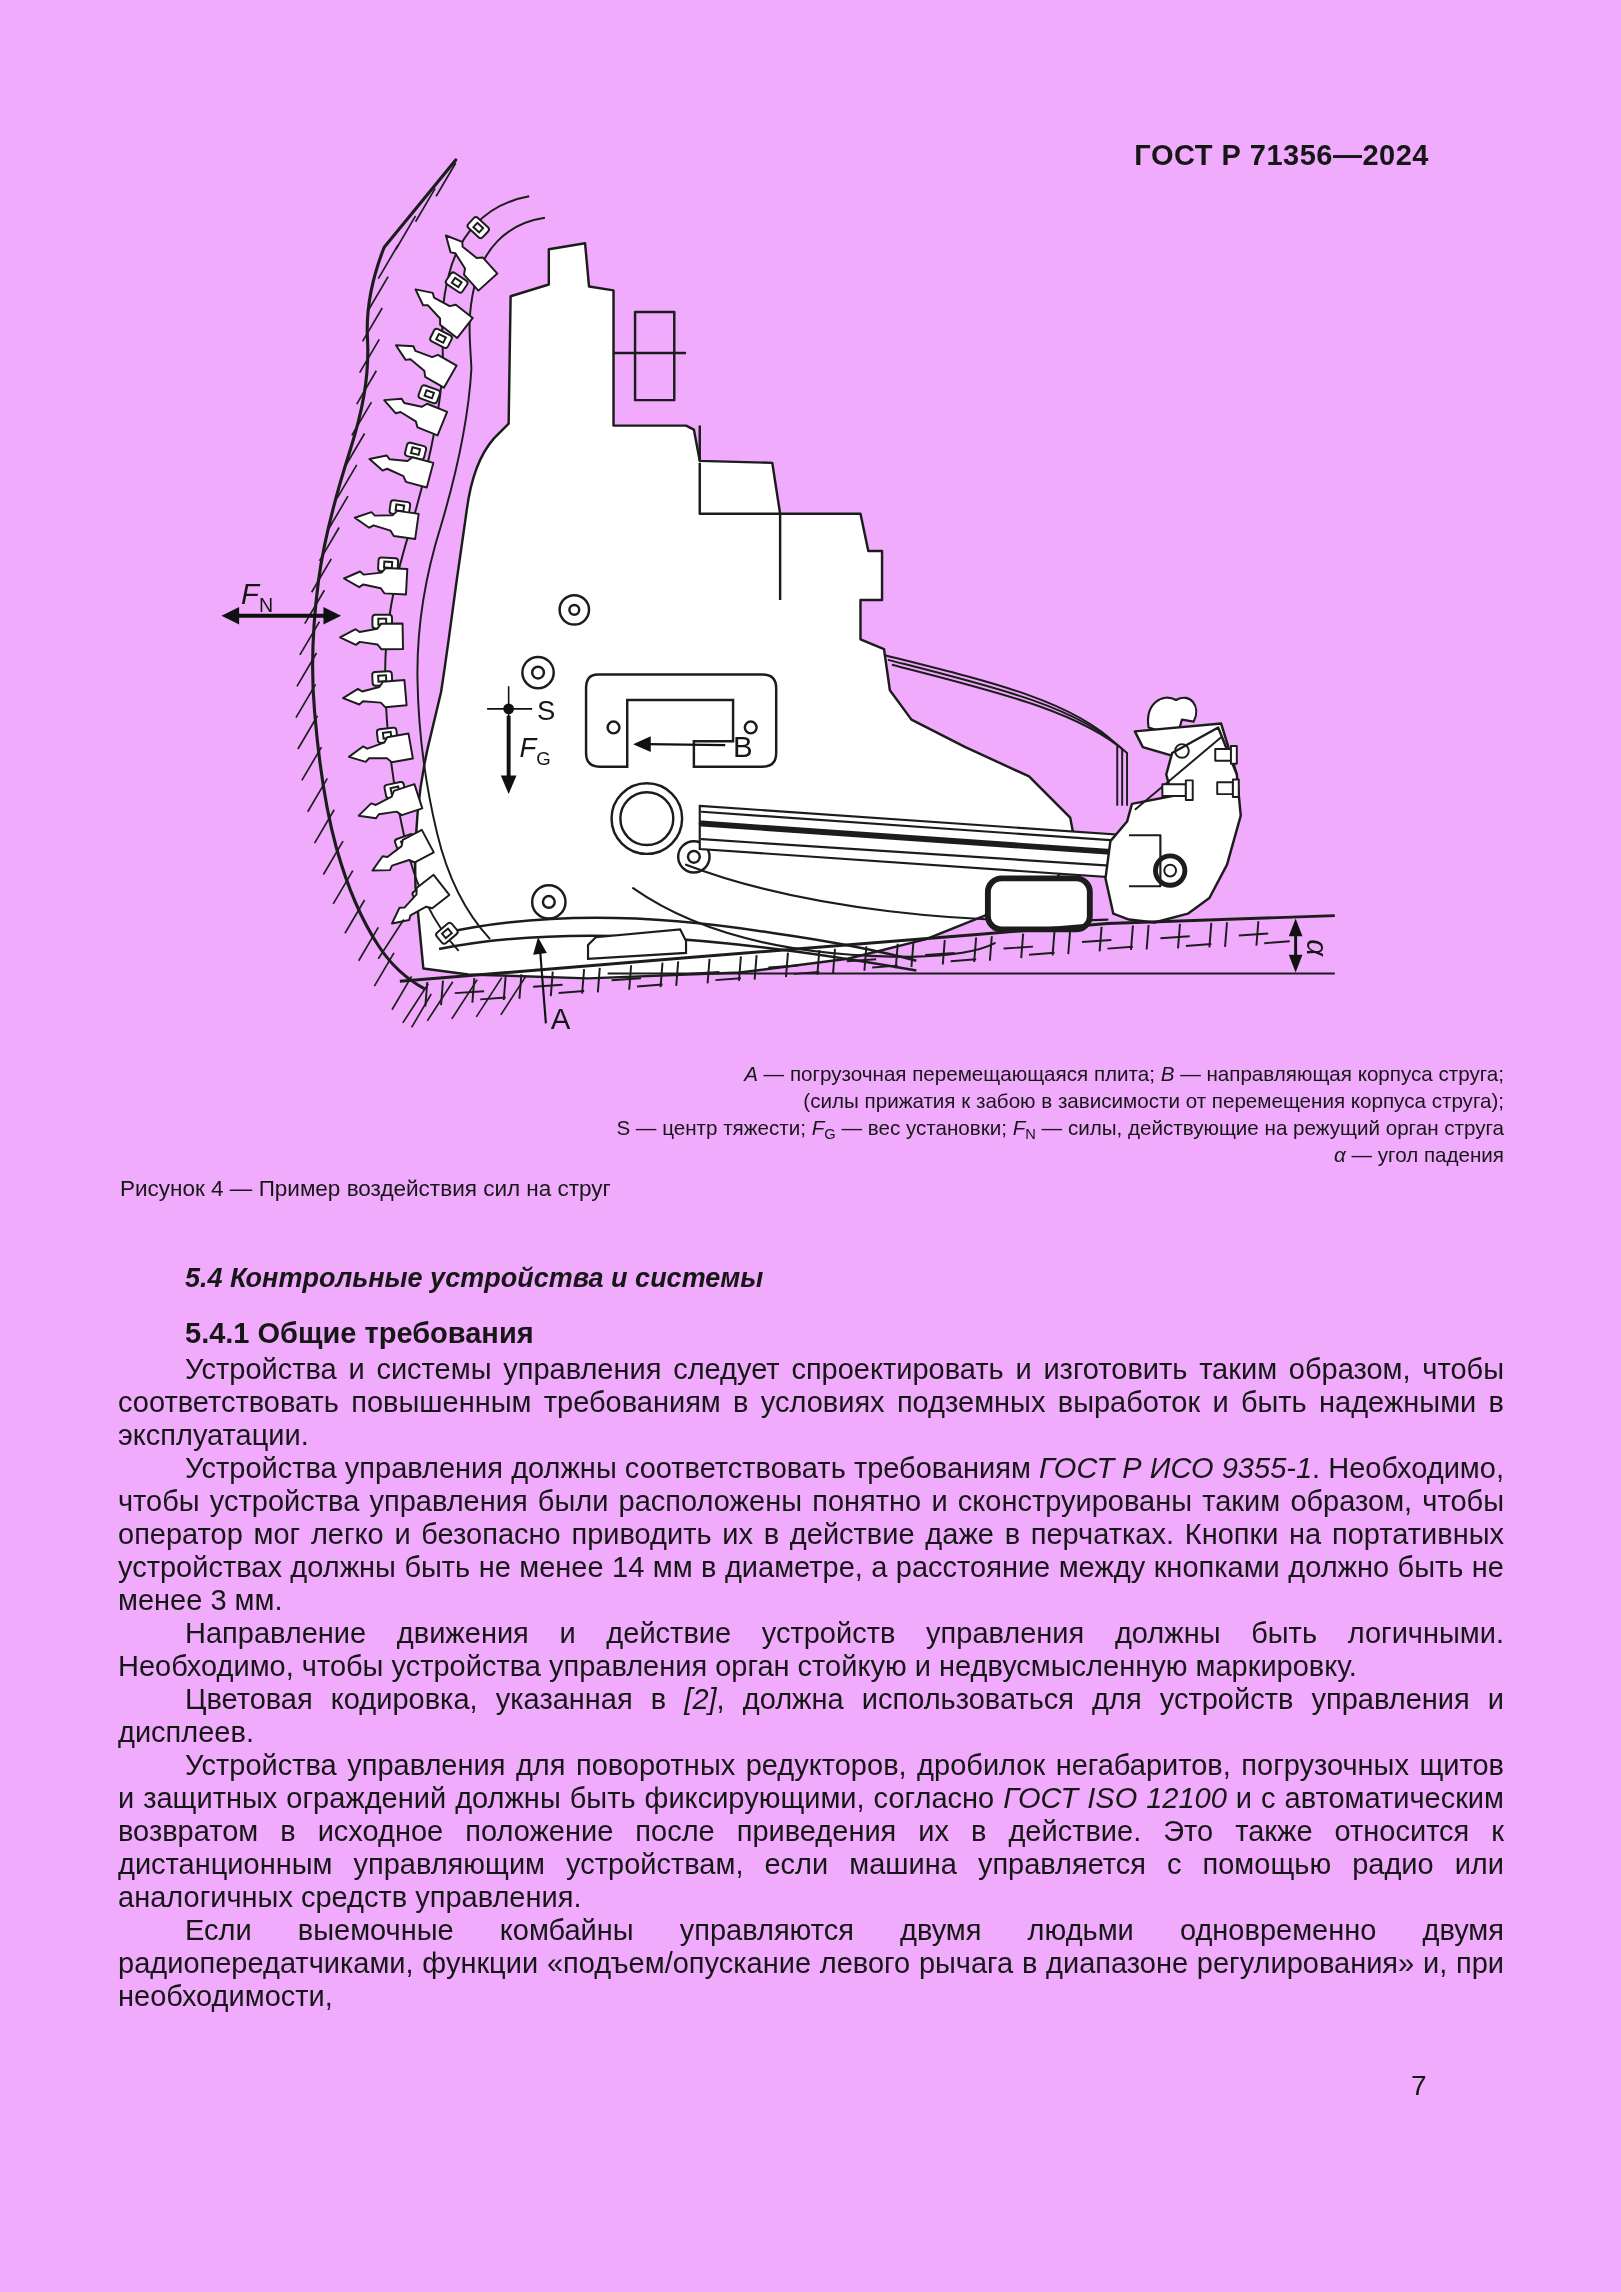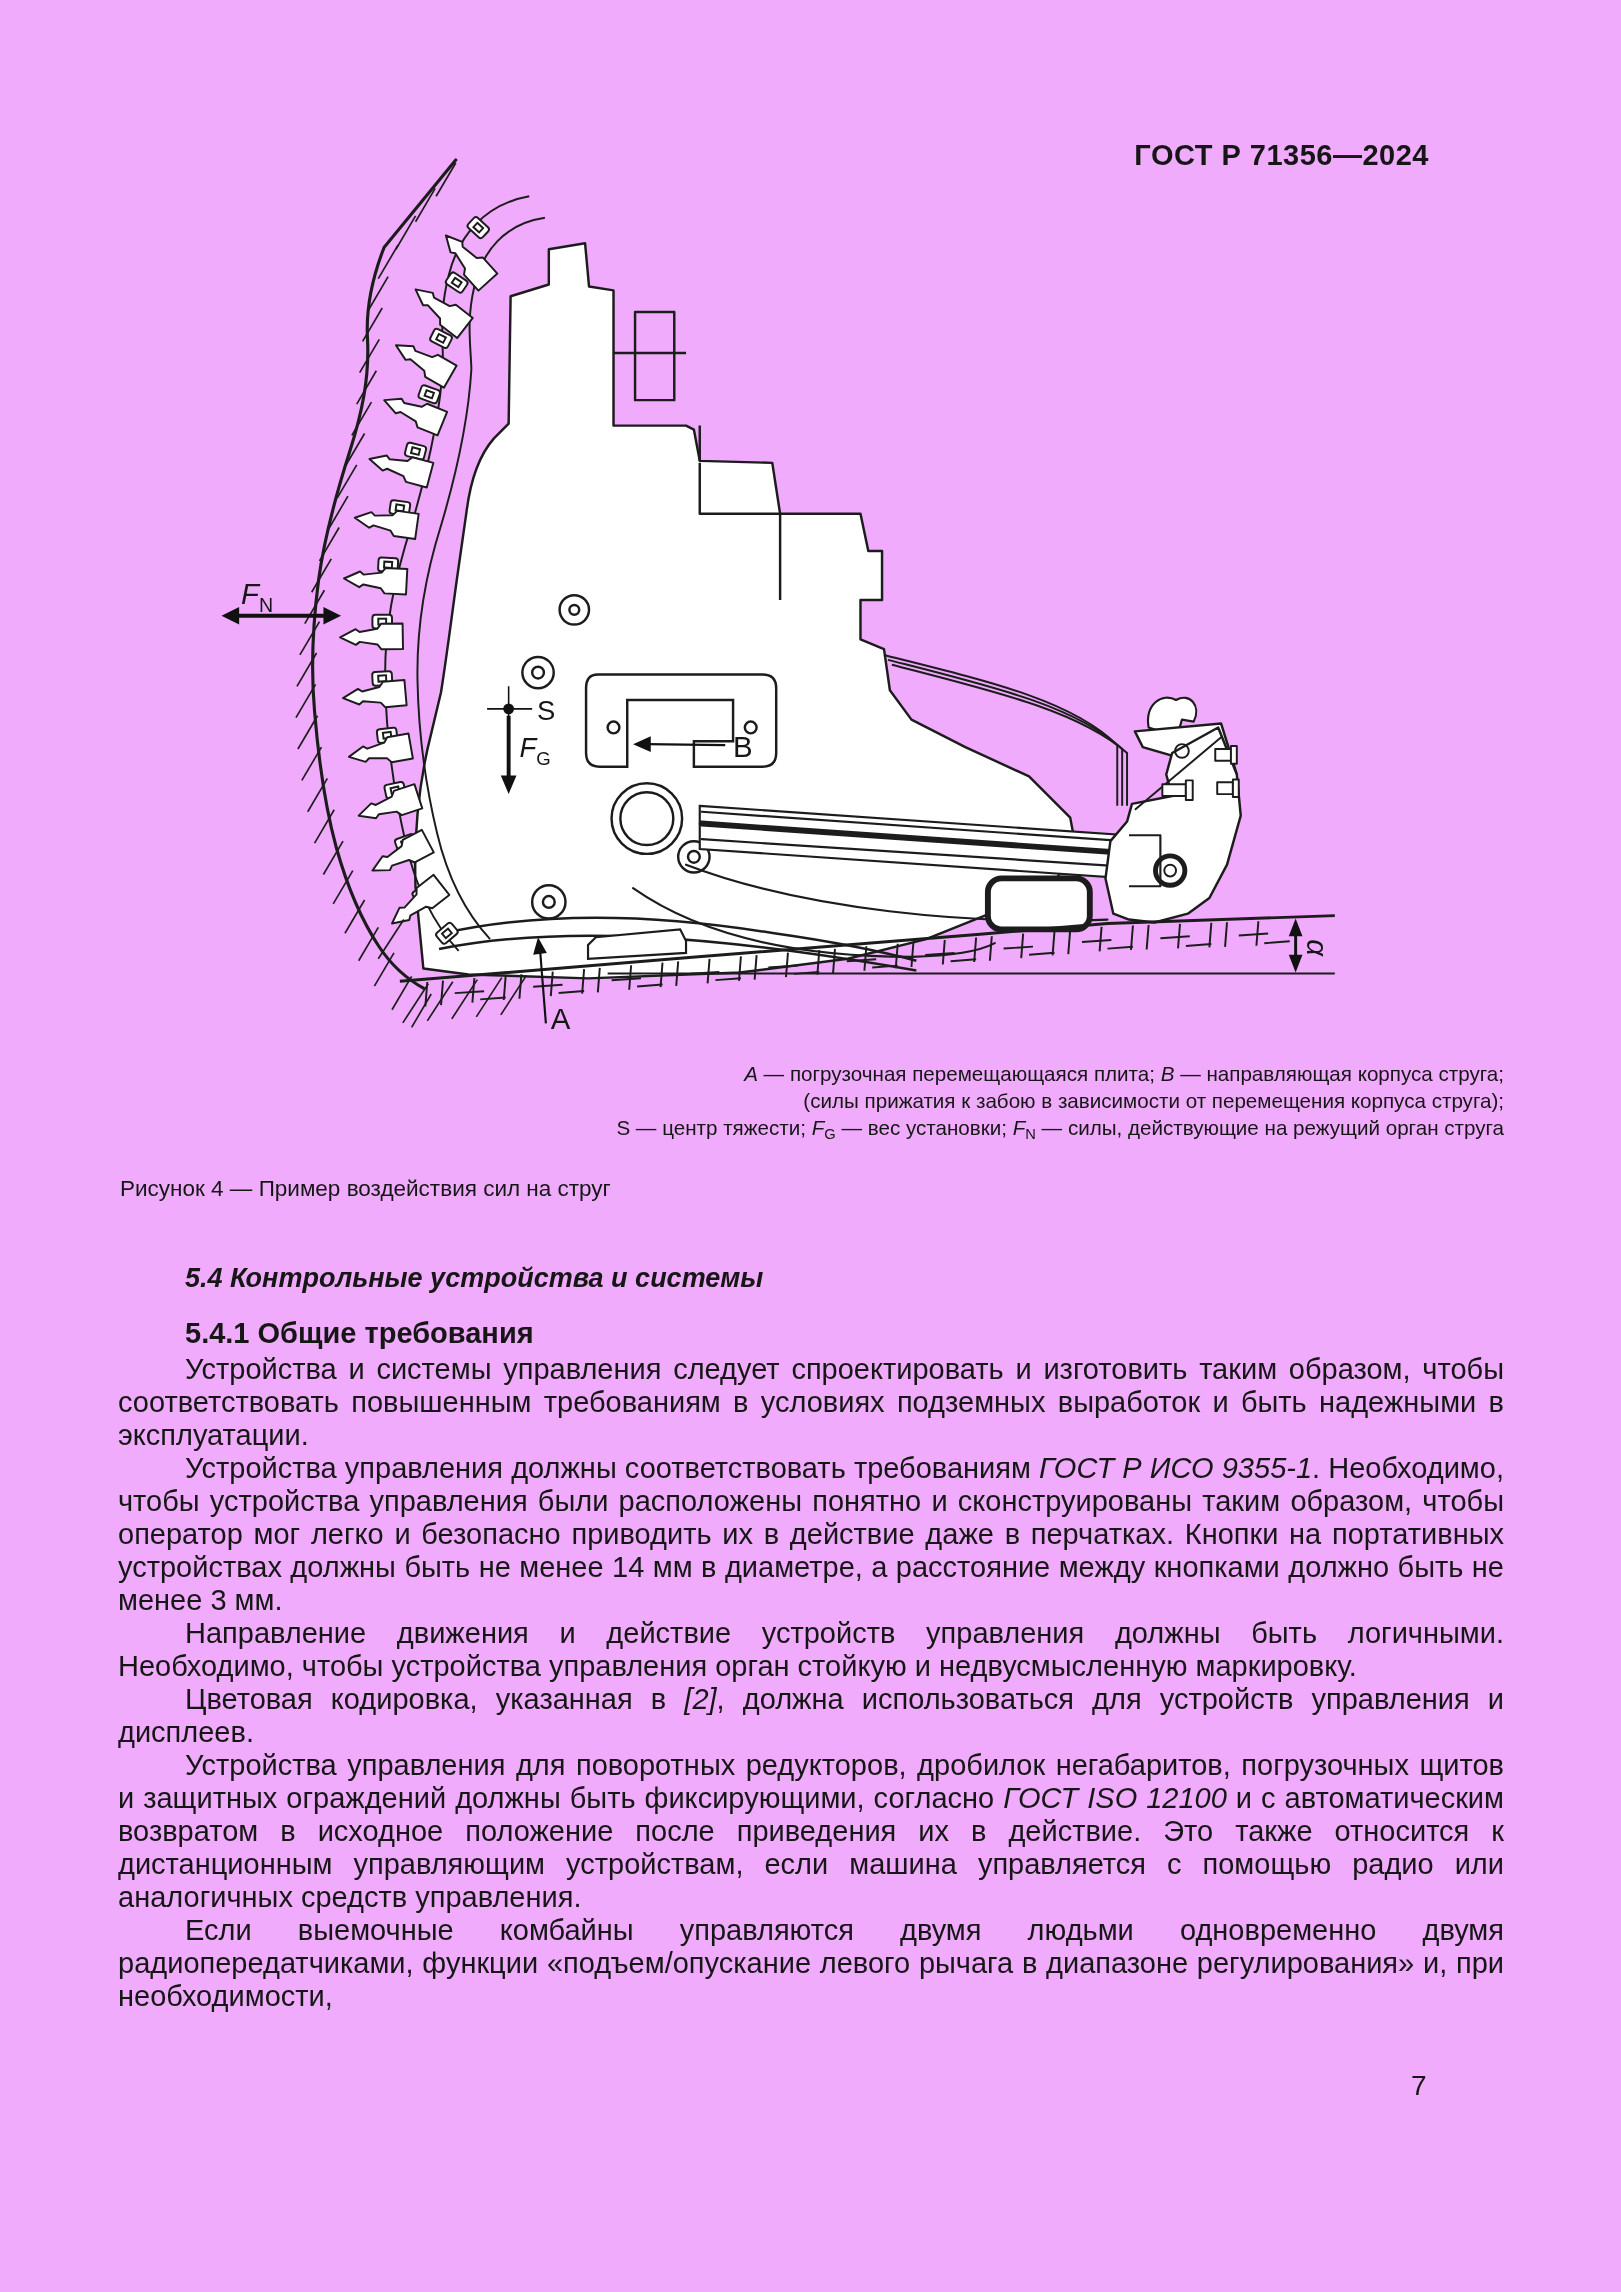--- a/index.html
+++ b/index.html
@@ -344,20 +344,21 @@
         <polygon points="1322,992 1315,974 1329,974" stroke="none"></polygon>
       </g>
       <text x="1336" y="976" font-size="30" font-style="italic" transform="rotate(90 1344 966)">α</text>
     </svg>
   </div>
 
   <div class="caption">
     <div><span class="it">А</span><span> — погрузочная перемещающаяся плита; </span><span class="it">В</span><span> — направляющая корпуса струга;</span></div>
     <div><span>(силы прижатия к забою в зависимости от перемещения корпуса струга);</span></div>
     <div><span>S</span><span> — центр тяжести; </span><span class="it">F</span><sub>G</sub><span> — вес установки; </span><span class="it">F</span><sub>N</sub><span> — силы, действующие на режущий орган струга</span></div>
+    <div><span class="it">α</span><span> — угол падения</span></div>
   </div>
   <div class="fig-title">Рисунок 4 — Пример воздействия сил на струг</div>
 
   <div class="body-text">
     <h3>5.4 Контрольные устройства и системы</h3>
     <h4>5.4.1 Общие требования</h4>
     <p>Устройства и системы управления следует спроектировать и изготовить таким образом, чтобы соответствовать повышенным требованиям в условиях подземных выработок и быть надежными в эксплуатации.</p>
     <p><span>Устройства управления должны соответствовать требованиям </span><i>ГОСТ Р ИСО 9355-1</i><span>. Необходимо, чтобы устройства управления были расположены понятно и сконструированы таким образом, чтобы оператор мог легко и безопасно приводить их в действие даже в перчатках. Кнопки на портативных устройствах должны быть не менее 14 мм в диаметре, а расстояние между кнопками должно быть не менее 3 мм.</span></p>
     <p>Направление движения и действие устройств управления должны быть логичными. Необходимо, чтобы устройства управления орган стойкую и недвусмысленную маркировку.</p>
     <p><span>Цветовая кодировка, указанная в </span><i>[2]</i><span>, должна использоваться для устройств управления и дисплеев.</span></p>

